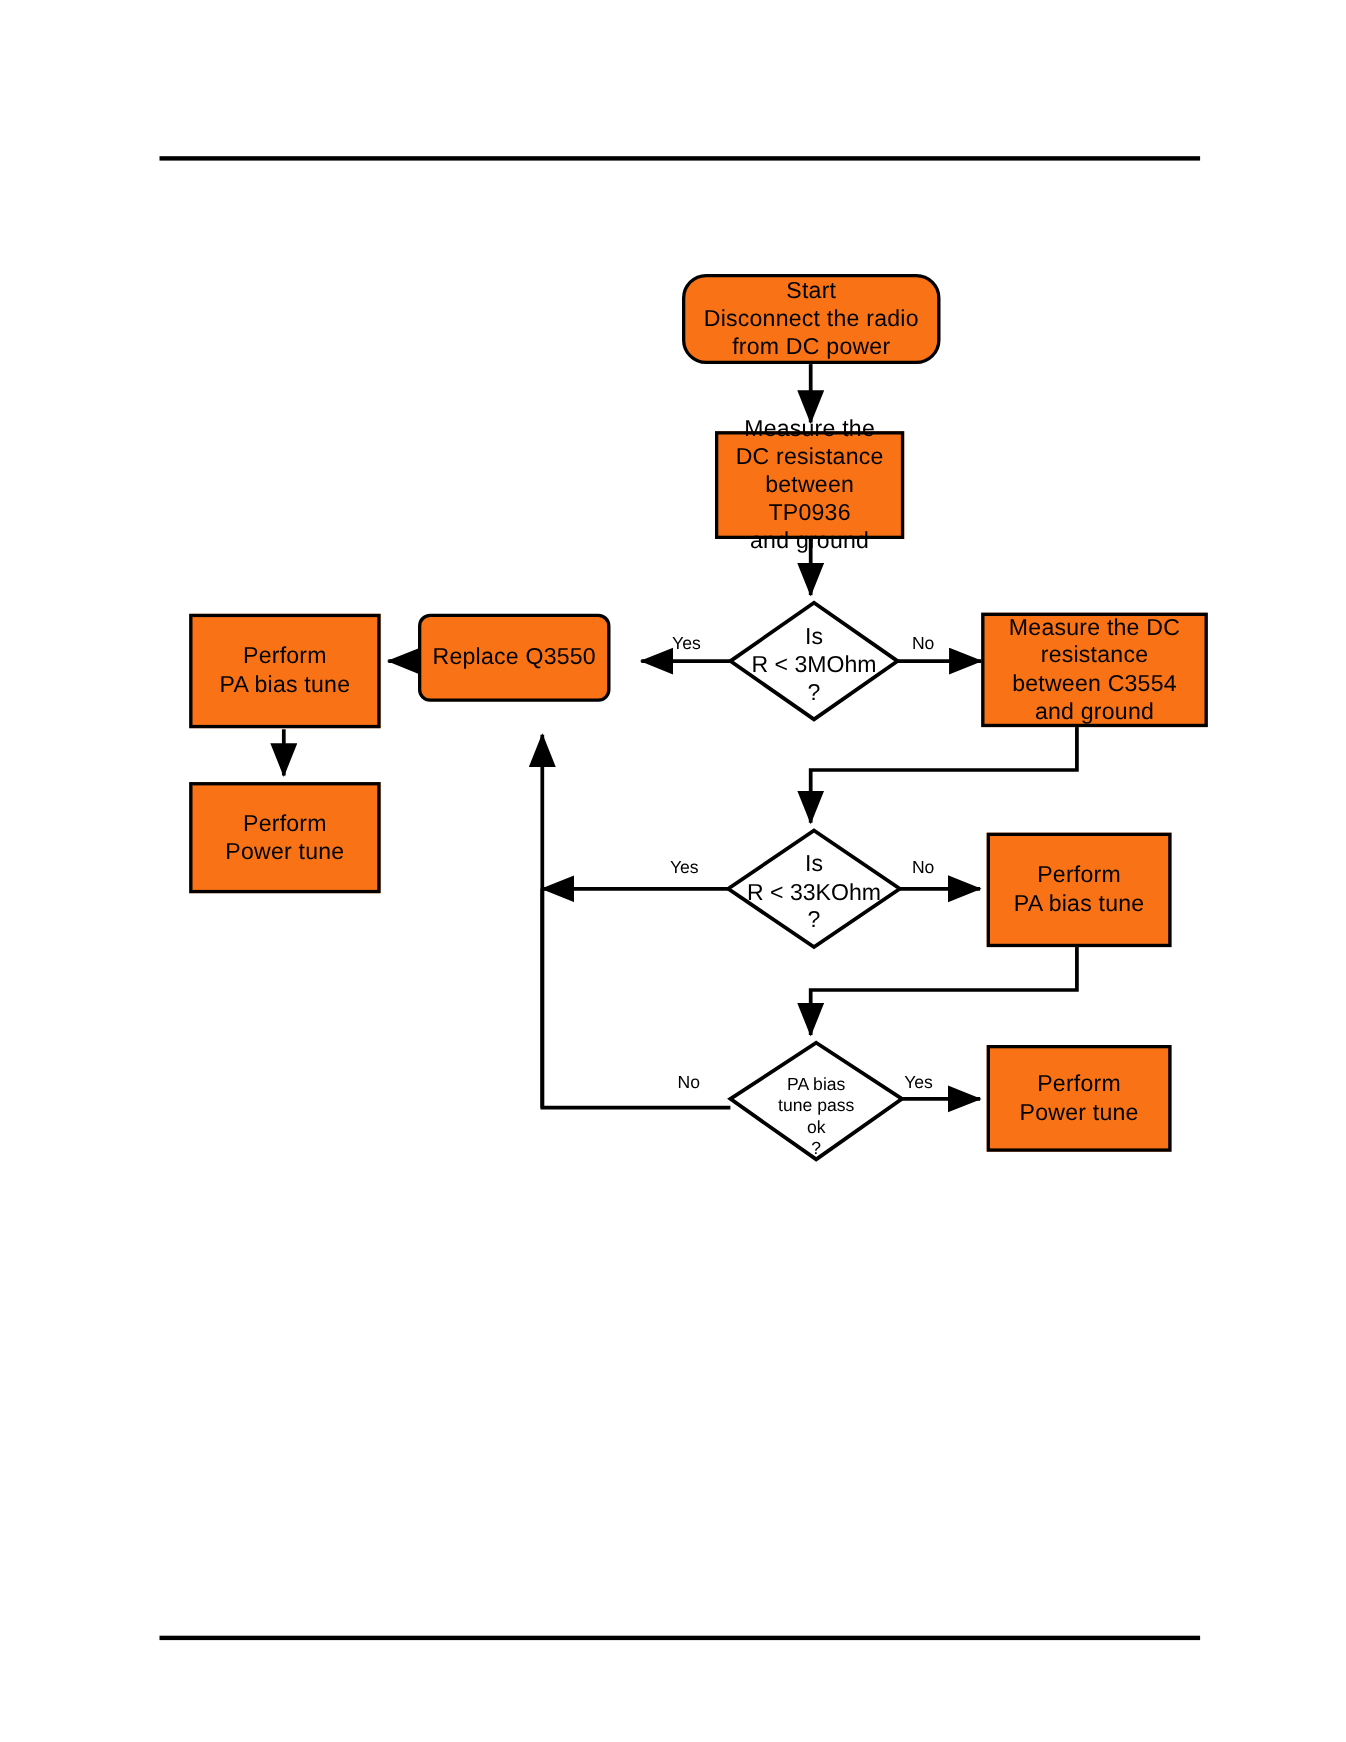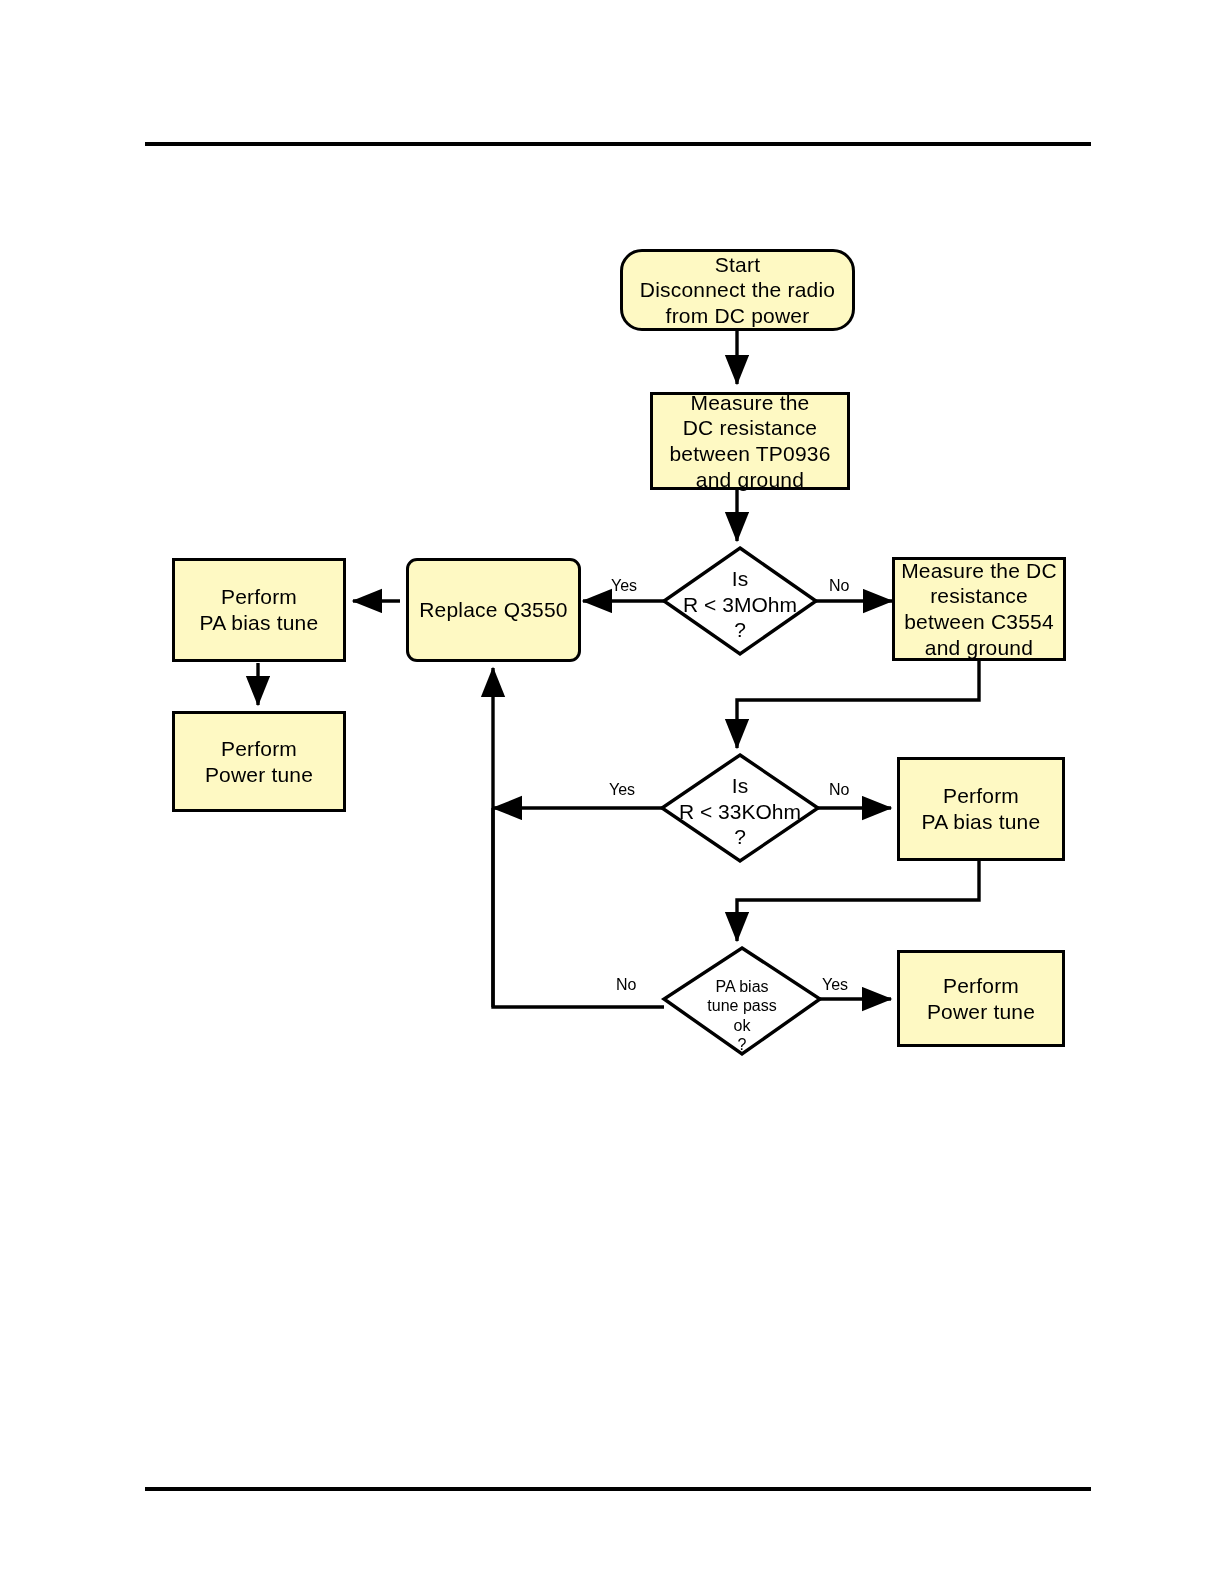--- a/index.html
+++ b/index.html
@@ -33,21 +33,21 @@
     position: absolute;
     left: 0;
     top: 0;
     width: 1224px;
     height: 1584px;
   }
 
   .node-box {
     position: absolute;
     border: 3px solid #000000;
-    background: #fef9c3;
+    background: #f97316;
     box-sizing: border-box;
     display: flex;
     align-items: center;
     justify-content: center;
     text-align: center;
     line-height: 1.22;
     font-size: 21px;
     letter-spacing: 0.2px;
   }
   .node-box.rounded { border-radius: 22px; }
@@ -122,35 +122,35 @@
       <polygon points="742,948 820,999 742,1054 664,999"></polygon>
     </g>
   </svg>
 
   <div class="node-box rounded" style="left:620px; top:249px; width:235px; height:82px;">
     <span class="node-text">Start
 Disconnect the radio
 from DC power</span>
   </div>
 
-  <div class="node-box" style="left:650px; top:392px; width:200px; height:98px;">
+  <div class="node-box" style="left:650px; top:392px; width:172px; height:98px;">
     <span class="node-text">Measure the
 DC resistance
 between TP0936
 and ground</span>
   </div>
 
-  <div class="node-box" style="left:892px; top:557px; width:174px; height:104px;">
+  <div class="node-box" style="left:892px; top:557px; width:206px; height:104px;">
     <span class="node-text">Measure the DC
 resistance
 between C3554
 and ground</span>
   </div>
 
-  <div class="node-box" style="left:406px; top:558px; width:175px; height:104px;border-radius:11px;">
+  <div class="node-box" style="left:380px; top:558px; width:175px; height:80px;border-radius:11px;">
     <span class="node-text">Replace Q3550</span>
   </div>
 
   <div class="node-box" style="left:172px; top:558px; width:174px; height:104px;">
     <span class="node-text">Perform
 PA bias tune</span>
   </div>
 
   <div class="node-box" style="left:172px; top:711px; width:174px; height:101px;">
     <span class="node-text">Perform

